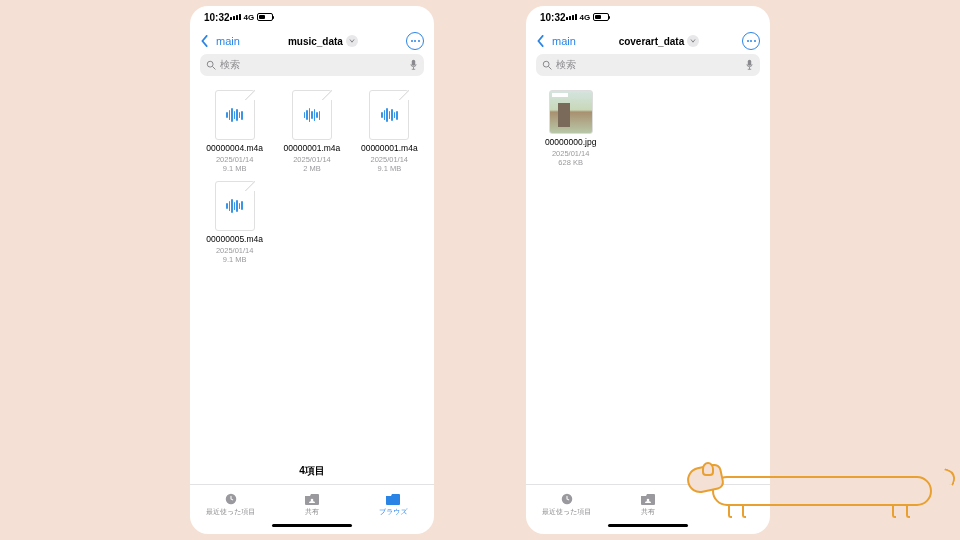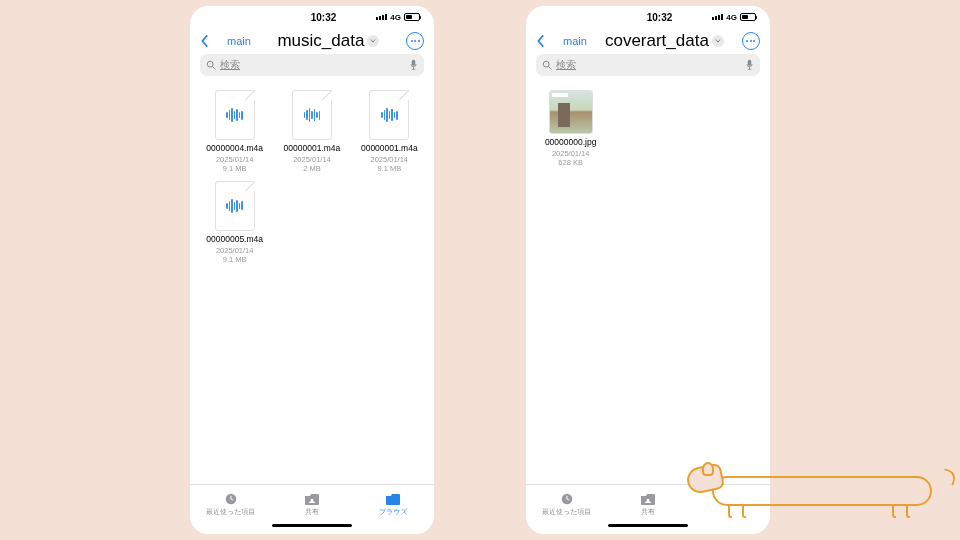--- a/index.html
+++ b/index.html
@@ -1,41 +1,41 @@
 <!DOCTYPE html>
 <html><head>
 <meta charset="utf-8">
 <style>
   * { margin: 0; padding: 0; box-sizing: border-box; font-family: -apple-system, 'Helvetica Neue', Arial, sans-serif; }
   body { background: #f5e0d5; width: 960px; height: 540px; position: relative; overflow: hidden; }
   .phone { position: absolute; top: 6px; width: 244px; height: 528px; background: #fff; border-radius: 18px; overflow: hidden; display: flex; flex-direction: column; }
   .phone.left { left: 190px; }
   .phone.right { left: 526px; }
-  .status-bar { height: 22px; display: flex; align-items: center; justify-content: flex-end; padding: 0 14px; font-size: 10px; font-weight: 600; color: #000; gap: 40px; }
+  .status-bar { height: 22px; display: flex; align-items: center; justify-content: flex-start; padding: 0 14px; font-size: 10px; font-weight: 600; color: #000; }
   .status-right { display: flex; align-items: center; gap: 3px; font-size: 8px; }
   .signal-bars { display: inline-flex; gap: 1px; align-items: flex-end; }
   .signal-bars span { width: 2px; background: #000; border-radius: 0.5px; }
   .signal-bars span:nth-child(1){height:3px}.signal-bars span:nth-child(2){height:4px}.signal-bars span:nth-child(3){height:5px}.signal-bars span:nth-child(4){height:6px}
   .battery { width: 16px; height: 8px; border: 1px solid #000; border-radius: 2px; position: relative; display: inline-block; }
   .battery::after { content:''; position:absolute; right:-2px; top:2px; width:1px; height:3px; background:#000; border-radius:0 1px 1px 0;}
   .battery .fill { position:absolute; left:1px; top:1px; bottom:1px; width:6px; background:#000; border-radius:1px;}
   .nav-bar { height: 26px; display: flex; align-items: center; justify-content: space-between; padding: 0 10px; }
-  .back-btn { display: flex; align-items: center; color: #2a84e6; font-size: 11px; gap: 17px; }
+  .back-btn { display: flex; align-items: center; color: #2a84e6; font-size: 11px; gap: 6px; }
   .back-btn svg { width: 10px; height: 12px; }
   .title-wrap { display: flex; align-items: center; gap: 3px; }
-  .title { font-size: 17px; font-weight: 400; color: #000; }
+  .title { font-size: 10px; font-weight: 700; color: #000; }
   .chev-down { width: 12px; height: 12px; border-radius: 50%; background: #e8e8ea; display:flex; align-items:center; justify-content:center;}
   .chev-down svg { width:6px; height:6px; }
   .more-btn { width: 18px; height: 18px; border: 1.5px solid #2a84e6; border-radius: 50%; display: flex; align-items: center; justify-content: center; }
   .more-dots { display: flex; gap: 1.5px; }
   .more-dots span { width: 2px; height: 2px; background: #2a84e6; border-radius: 50%; }
   .search-row { padding: 0 10px 6px; }
   .search-field { background: #eeeeef; border-radius: 7px; height: 22px; display: flex; align-items: center; padding: 0 6px; gap: 4px; }
   .search-field .mag { color: #8a8a8e; }
-  .search-field .ph { flex: 1; font-size: 10px; color: #8a8a8e; text-decoration: underline; }
+  .search-field .ph { flex: 1; font-size: 10px; color: #8a8a8e; }
   .search-field .mic { color: #8a8a8e; }
   .content { flex: 1; padding: 8px 6px 0; overflow: hidden; }
   .grid { display: flex; flex-wrap: wrap; }
   .file { width: 33.33%; display: flex; flex-direction: column; align-items: center; margin-bottom: 8px; }
   .file-icon { width: 40px; height: 50px; background: #fff; border: 1px solid #e0e0e0; border-radius: 3px; position: relative; display:flex; align-items:center; justify-content:center; }
   .file-icon::before { content:''; position:absolute; top:-1px; right:-1px; width:10px; height:10px; background:linear-gradient(135deg, transparent 49%, #e0e0e0 50%, #fff 60%); }
   .wave { display:flex; gap:1px; align-items:center; }
   .wave span { width:1.5px; background:#3a95e8; border-radius:1px; }
   .wave span:nth-child(1){height:6px}.wave span:nth-child(2){height:10px}.wave span:nth-child(3){height:14px}.wave span:nth-child(4){height:8px}.wave span:nth-child(5){height:12px}.wave span:nth-child(6){height:6px}.wave span:nth-child(7){height:9px}
   .img-thumb { width: 44px; height: 44px; border-radius: 3px; background: linear-gradient(180deg, #d4e4e0 0%, #c8d8b8 45%, #a89070 50%, #b8c8a8 100%); position:relative; overflow:hidden; border:1px solid #ddd;}
@@ -178,20 +178,21 @@
               <span></span>
               <span></span>
             </div>
           </div>
         <div class="fname">00000005.m4a</div>
         <div class="fdate">2025/01/14</div>
         <div class="fsize">9.1 MB</div>
       </div>
     </div>
   </div>
+  <div class="count-row">4項目</div>
   <div class="tab-bar">
     <div class="tab">
       <svg viewBox="0 0 16 16">
           <circle cx="8" cy="8" r="6" fill="#9a9a9e"></circle>
           <path d="M8 5 v3 l2 1" stroke="#fff" stroke-width="1.2" fill="none" stroke-linecap="round"></path>
         </svg>
       <span class="tl">最近使った項目</span>
     </div>
     <div class="tab">
       <svg viewBox="0 0 16 14">

